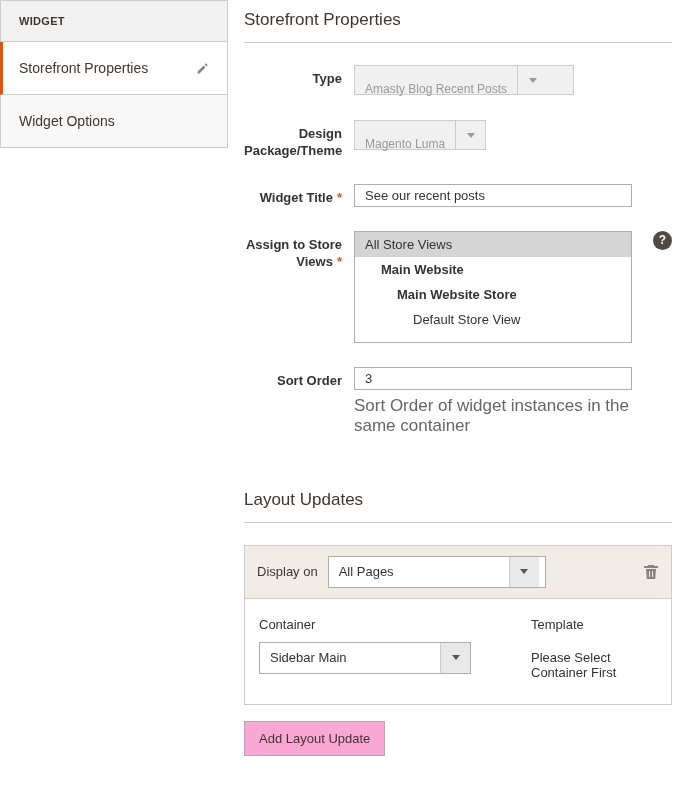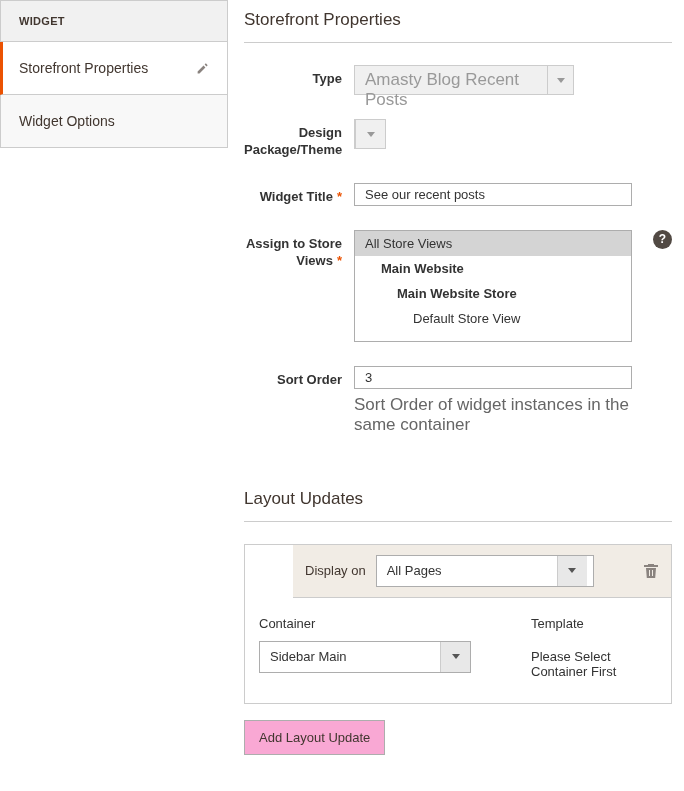--- a/index.html
+++ b/index.html
@@ -18,42 +18,42 @@
 .main { flex: 1; padding: 10px 12px 30px 16px; }
 .section-title { font-size: 17px; color: #41362f; padding: 0 0 12px 0; border-bottom: 1px solid #ccc; margin-bottom: 22px; }
 
 .row { display: flex; margin-bottom: 24px; }
 .lbl { width: 110px; text-align: right; padding-right: 12px; font-size: 13px; color: #333; font-weight: 600; padding-top: 6px; line-height: 1.3; }
 .lbl .req { color: #eb5202; margin-left: 4px; }
 .ctl { flex: 1; position: relative; }
 
 
 .disabled-select { display: inline-flex; align-items: stretch; border: 1px solid #ccc; background: #f0f0f0; color: #999; height: 30px; }
-.disabled-select .txt { padding: 4px 10px; font-size: 17px; min-width: 160px; }
+.disabled-select .txt { padding: 16px 10px; font-size: 12px; min-width: 160px; }
 .disabled-select .arrow { border-left: 1px solid #ccc; width: 30px; display: flex; align-items: center; justify-content: center; }
 .tri-down { width: 0; height: 0; border-left: 4px solid transparent; border-right: 4px solid transparent; border-top: 5px solid #999; }
 
 input[type=text] { border: 1px solid #adadad; padding: 3px 10px; font-size: 13px; width: 100%; max-width: 278px; color: #333; }
 
 
 .listbox-wrap { display: flex; align-items: flex-start; gap: 0; }
 .listbox { border: 1px solid #adadad; width: 278px; height: 112px; overflow-y: scroll; font-size: 13px; }
 .lb-opt { padding: 5px 10px; cursor: pointer; }
 .lb-opt.selected { background: #d4d4d4; }
 .lb-opt.bold { font-weight: 700; }
 .lb-opt.ind1 { padding-left: 26px; }
 .lb-opt.ind2 { padding-left: 42px; }
 .lb-opt.ind3 { padding-left: 58px; }
 .help-icon { width: 19px; height: 19px; border-radius: 50%; background: #514943; color: #fff; display: flex; align-items: center; justify-content: center; font-size: 12px; font-weight: 700; flex-shrink: 0; cursor: pointer; margin-left: auto; }
 
 .hint { font-size: 17px; color: #666; margin-top: 6px; }
 
 
 .lu-box { border: 1px solid #ccc; }
-.lu-header { background: #f1ece5; border-bottom: 1px solid #ccc; padding: 10px 12px; display: flex; align-items: center; gap: 10px; margin-left: 48px; }
+.lu-header { background: #f1ece5; border-bottom: 1px solid #ccc; padding: 10px 12px; display: flex; align-items: center; gap: 10px; }
 .lu-body { padding: 18px 14px 24px; display: flex; gap: 60px; }
 .lu-col { }
 .lu-col-label { font-size: 13px; color: #333; margin-bottom: 10px; }
 
 .select { display: inline-flex; align-items: stretch; border: 1px solid #adadad; background: #fff; height: 32px; cursor: pointer; gap: 40px; }
 .select .txt { padding: 7px 10px; font-size: 13px; min-width: 140px; color: #333; }
 .select .arrow { border-left: 1px solid #ccc; background: #e8e8e8; width: 30px; display: flex; align-items: center; justify-content: center; }
 .select .tri-down { border-top-color: #555; }
 
 .trash { width: 16px; height: 16px; margin-left: auto; cursor: pointer; }
@@ -91,20 +91,21 @@
               <span class="tri-down"></span>
             </span>
         </div>
       </div>
     </div>
 
     <div class="row">
       <div class="lbl">Design Package/Theme</div>
       <div class="ctl">
         <div class="disabled-select">
+          <span class="txt" style="min-width:100px;">Magento Luma</span>
           <span class="arrow">
               <span class="tri-down"></span>
             </span>
         </div>
       </div>
     </div>
 
     <div class="row">
       <div class="lbl"><span>Widget Title</span><span class="req">*</span></div>
       <div class="ctl">

